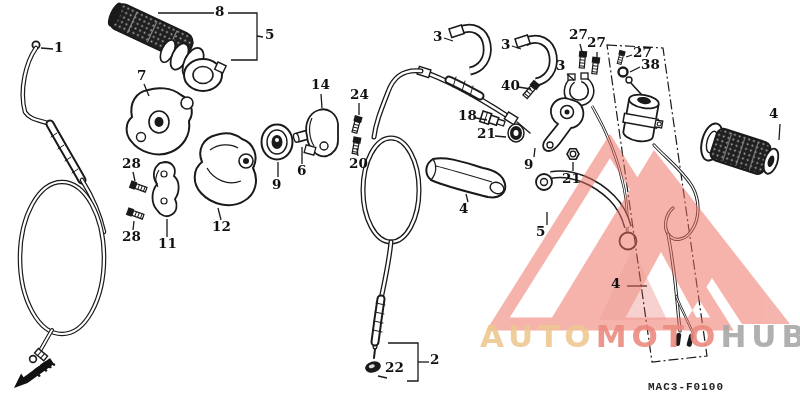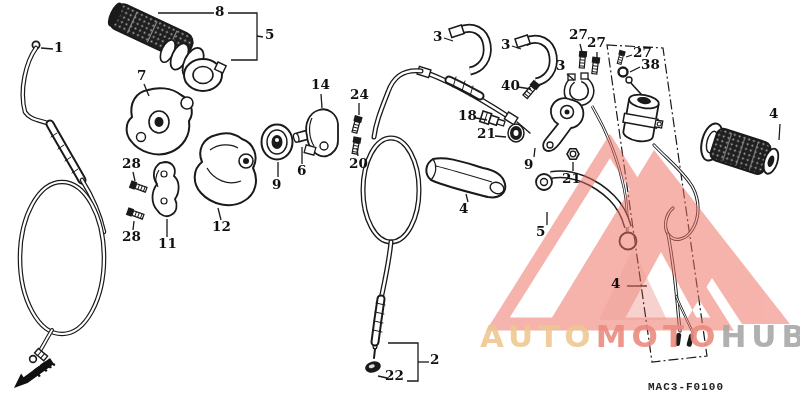--- a/index.html
+++ b/index.html
@@ -325,15 +325,15 @@
   <div class="plabel" style="left:477px;top:127px">21</div>
   <div class="plabel" style="left:524px;top:158px">9</div>
   <div class="plabel" style="left:562px;top:172px">21</div>
   <div class="plabel" style="left:633px;top:46px">27</div>
   <div class="plabel" style="left:641px;top:58px">38</div>
   <div class="plabel" style="left:769px;top:107px">4</div>
   <div class="plabel" style="left:459px;top:202px">4</div>
   <div class="plabel" style="left:536px;top:225px">5</div>
   <div class="plabel" style="left:611px;top:277px">4</div>
   <div class="plabel" style="left:430px;top:353px">2</div>
-  <div class="plabel" style="left:385px;top:369px">22</div>
+  <div class="plabel" style="left:385px;top:361px">22</div>
 </div>
 </div>
 
 </body></html>

